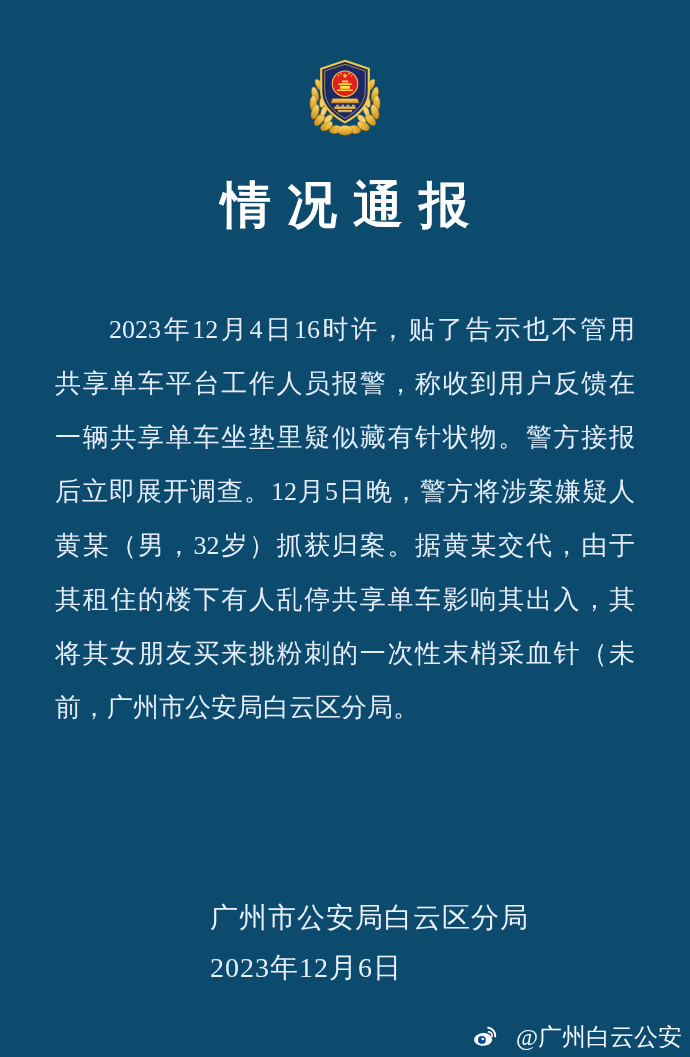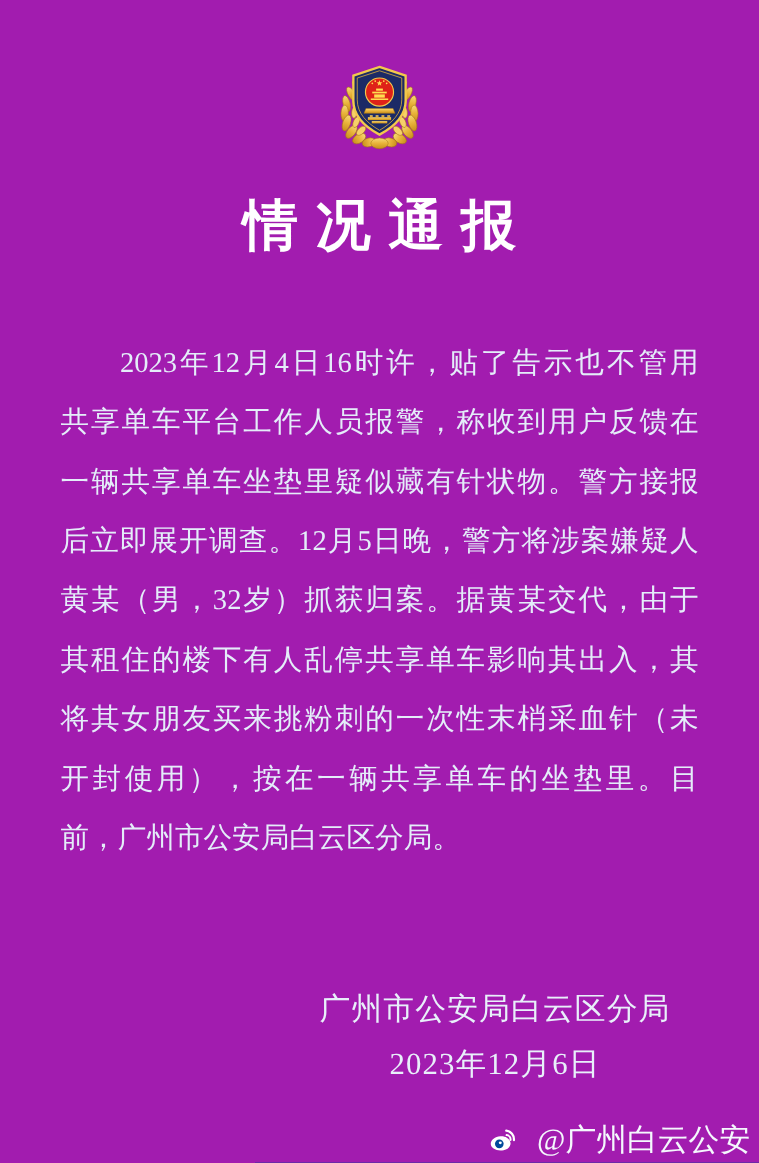--- a/index.html
+++ b/index.html
@@ -5,21 +5,21 @@
   html, body { margin: 0; padding: 0; }
   body {
     width: 690px; height: 1057px;
     background: #004A9C;
     font-family: "Liberation Serif", serif;
     overflow: hidden;
   }
   .poster {
     position: relative;
     width: 690px; height: 1057px;
-    background: #a21caf;
+    background: #0c4a6e;
   }
   .badge {
     position: absolute;
     top: 52px; left: 50%;
     transform: translateX(-50%);
     width: 90px; height: 88px;
   }
   .title {
     position: absolute;
     top: 176px; left: 0;
@@ -44,33 +44,33 @@
     text-align: justify;
     text-align-last: justify;
     text-justify: inter-character;
   }
   .bl.first { text-indent: 54px; }
   .bl.last  { text-align-last: left; }
   .sig-block {
     position: absolute;
     top: 901px; left: 210px;
     width: 480px;
-    text-align: center;
+    text-align: left;
     color: #E8F0FA;
   }
   .sig  { font-size: 28px; line-height: 34px; letter-spacing: 1px; }
   .date { font-size: 28px; line-height: 34px; letter-spacing: 1px; margin-top: 16px; }
   .watermark {
     position: absolute;
     right: 8px; bottom: 7px;
     display: flex;
     align-items: center;
     gap: 18px;
     color: #F4F8FD;
-    font-size: 28px;
+    font-size: 24px;
     line-height: 26px;
   }
   .wicon { display: inline-flex; width: 27px; height: 27px; }
 </style>
 </head>
 <body>
 
 <div class="poster">
 
   <div class="badge">
@@ -133,21 +133,20 @@
   <h1 class="title">情况通报</h1>
 
   <div class="body-text">
     <div class="bl first">2023年12月4日16时许，贴了告示也不管用</div>
     <div class="bl">共享单车平台工作人员报警，称收到用户反馈在</div>
     <div class="bl">一辆共享单车坐垫里疑似藏有针状物。警方接报</div>
     <div class="bl">后立即展开调查。12月5日晚，警方将涉案嫌疑人</div>
     <div class="bl">黄某（男，32岁）抓获归案。据黄某交代，由于</div>
     <div class="bl">其租住的楼下有人乱停共享单车影响其出入，其</div>
     <div class="bl">将其女朋友买来挑粉刺的一次性末梢采血针（未</div>
-    <div class="bl">开封使用），按在一辆共享单车的坐垫里。目</div>
     <div class="bl last">前，广州市公安局白云区分局。</div>
   </div>
 
   <div class="sig-block">
     <div class="sig">广州市公安局白云区分局</div>
     <div class="date">2023年12月6日</div>
   </div>
 
   <div class="watermark">
     <span class="wicon">

